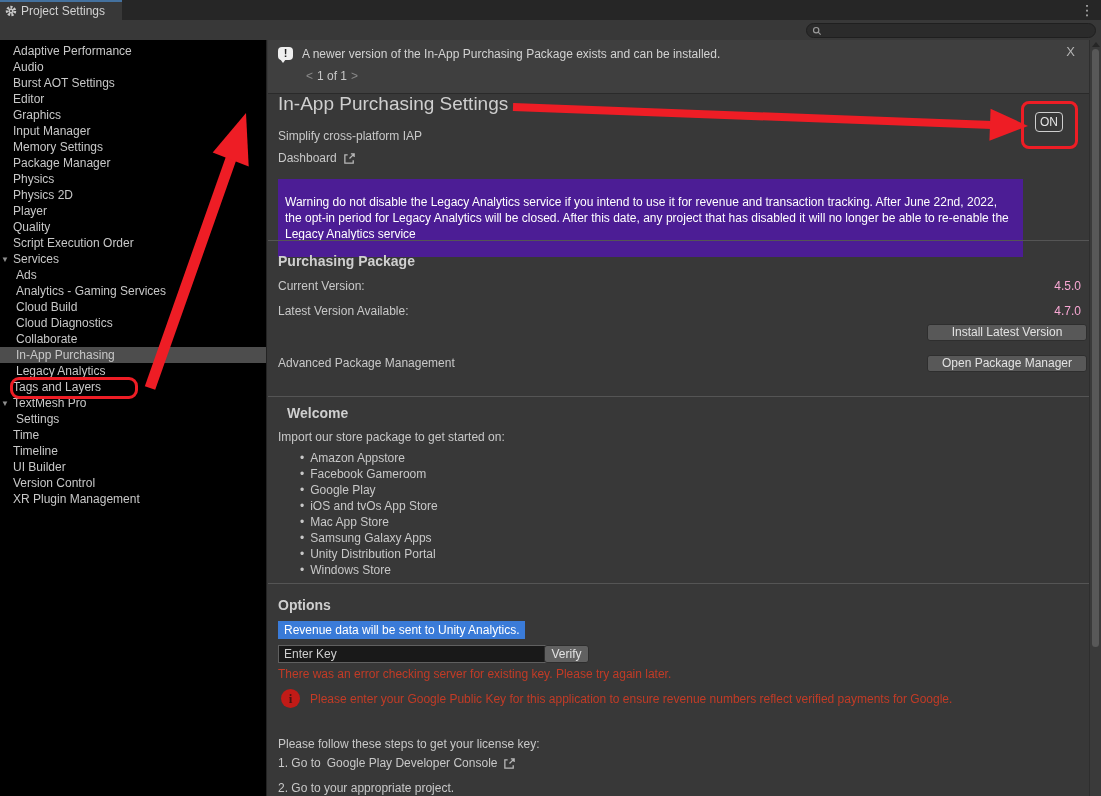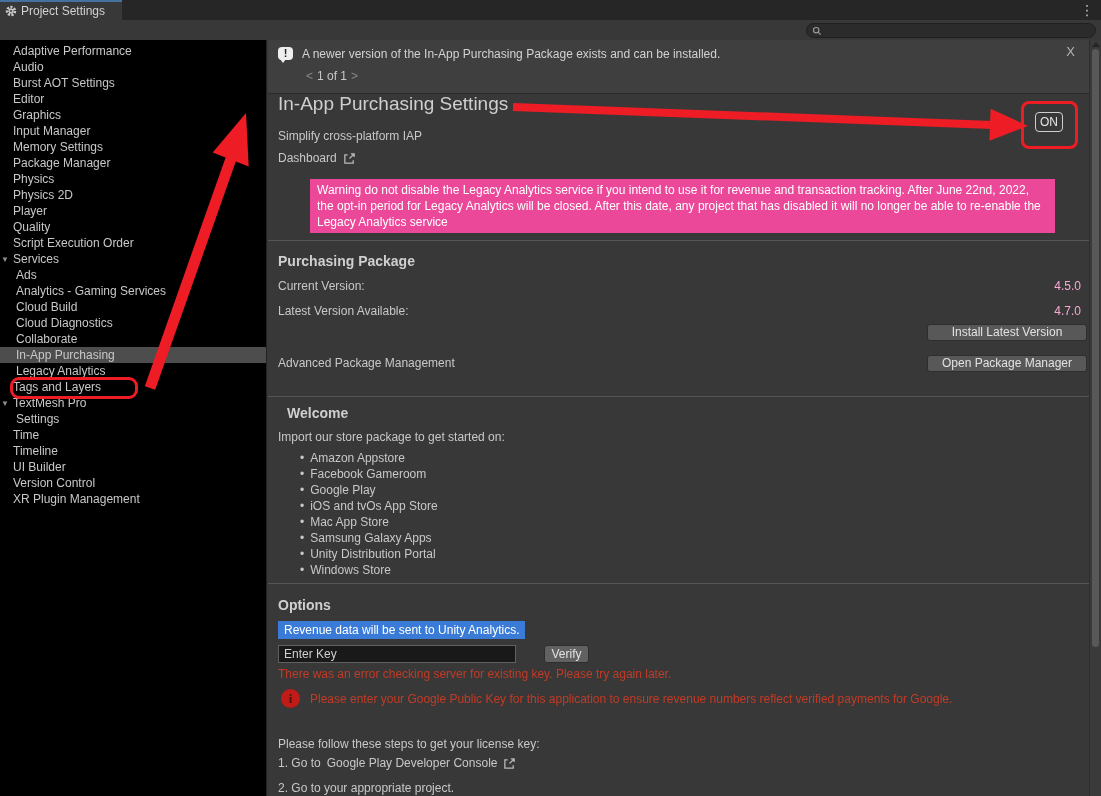--- a/index.html
+++ b/index.html
@@ -42,34 +42,34 @@
                    border-left:3px solid transparent; border-right:3px solid transparent; border-top:4px solid #efefef; }
   .banner-text { position:absolute; left:34px; top:7px; font-size:12px; color:#d2d2d2; }
   .pager { position:absolute; left:34px; top:29px; font-size:12px; color:#c8c8c8; }
   .pager .arr { color:#8a8a8a; padding:0 4px; cursor:default; }
   .banner-close { position:absolute; right:14px; top:4px; font-size:13px; color:#b4b4b4; cursor:default; }
 
   
   .h1 { position:absolute; left:278px; top:93px; font-size:19px; color:#cfcfcf;text-align:right; }
   .txt { position:absolute; font-size:12px; color:#c8c8c8; white-space:nowrap; }
   .linkrow { position:absolute; display:flex; align-items:center; gap:6px; font-size:12px; color:#c8c8c8; }
-  .helpbox { position:absolute; left:278px; top:179px; width:745px; background:#ec4899; color:#ffffff;
-             font-size:12px; line-height:16px; padding:3px 7px;margin-left:32px; }
+  .helpbox { position:absolute; left:278px; top:179px; width:745px; background:#4c1d95; color:#ffffff;
+             font-size:12px; line-height:16px; padding:15px 7px; }
   .sep { position:absolute; left:268px; right:12px; height:1px; background:#555555; }
   .h2 { position:absolute; font-size:14px; font-weight:bold; color:#cfcfcf; }
   .rval { position:absolute; right:20px; font-size:12px; color:#f9a8d4; }
   .btn { position:absolute; background:#585858; border:1px solid #2e2e2e; border-radius:3px; color:#e2e2e2;
          font-size:12px; text-align:center; line-height:15px; cursor:default; }
   .stores { position:absolute; left:300px; top:450px; }
   .store-item { height:16px; line-height:16px; font-size:12px; color:#c8c8c8; }
   .store-item::before { content:"\2022"; margin-right:6px; color:#c8c8c8; }
 
   .revenue-note { position:absolute; left:278px; top:621px; background:#3a7bd8; color:#ffffff;
                   font-size:12px; padding:2px 6px; }
-  .key-input { position:absolute; left:278px; top:645px; width:238px; height:18px; background:#191919;
+  .key-input { position:absolute; left:278px; top:645px; width:298px; height:18px; background:#191919;
                border:1px solid #606060; color:#cfcfcf; font-size:12px; padding:3px 5px; outline:none; }
   .key-input::placeholder { color:#cfcfcf; opacity:1; }
   .verify-btn { left:544px; top:645px; width:45px; height:18px; line-height:16px; background:#616161; }
   .err { position:absolute; font-size:12px; color:#c23b26; white-space:nowrap; }
   .info-circle { position:absolute; left:281px; top:689px; width:19px; height:19px; border-radius:50%;
                  background:#c11b17; color:#4a1412; font-weight:bold; font-size:13px; text-align:center;
                  line-height:19px; font-family:"Liberation Serif", serif; }
 
   
   .anno-box { position:absolute; border:3px solid #ee1d25; pointer-events:none; }

